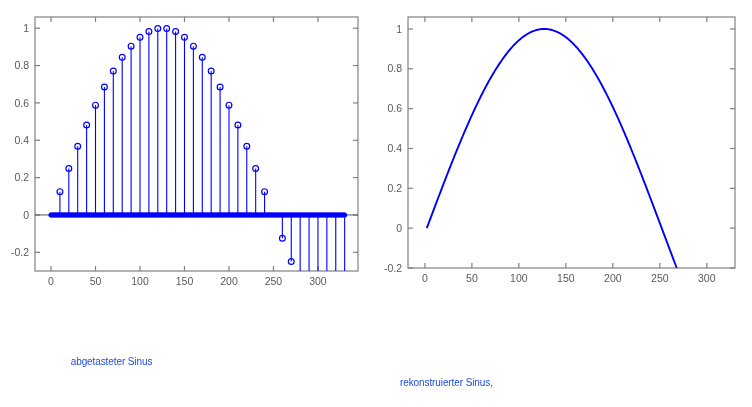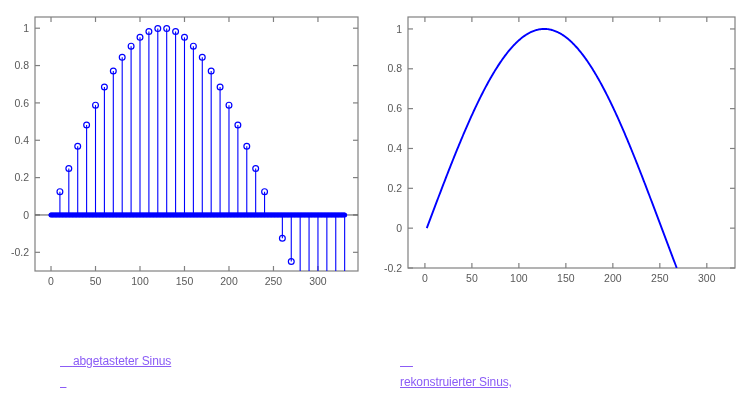--- a/index.html
+++ b/index.html
@@ -9,26 +9,25 @@
     font-family:"Liberation Sans", sans-serif;
     overflow:hidden;
     position:relative;
   }
   .figure{position:absolute;left:0;top:0;width:752px;height:407px;}
   .panel{position:absolute;}
   #panel-left{left:0px;top:0px;width:376px;height:300px;}
   #panel-right{left:376px;top:0px;width:376px;height:300px;}
   .caption{
     position:absolute;
-    font-size:12px;
-    color:#8b5cf6;
+    font-size:10px;
+    color:#1d4ed8;
     line-height:21px;
     letter-spacing:-0.1px;
     white-space:pre;
-    text-decoration:underline;
   }
   #caption-left{left:60px;top:330px;}
   #caption-right{left:400px;top:330px;}
   svg{display:block;}
   text.tick{
     font-family:"Liberation Sans", sans-serif;
     font-size:10.5px;
     fill:#595959;
   }
 </style>

